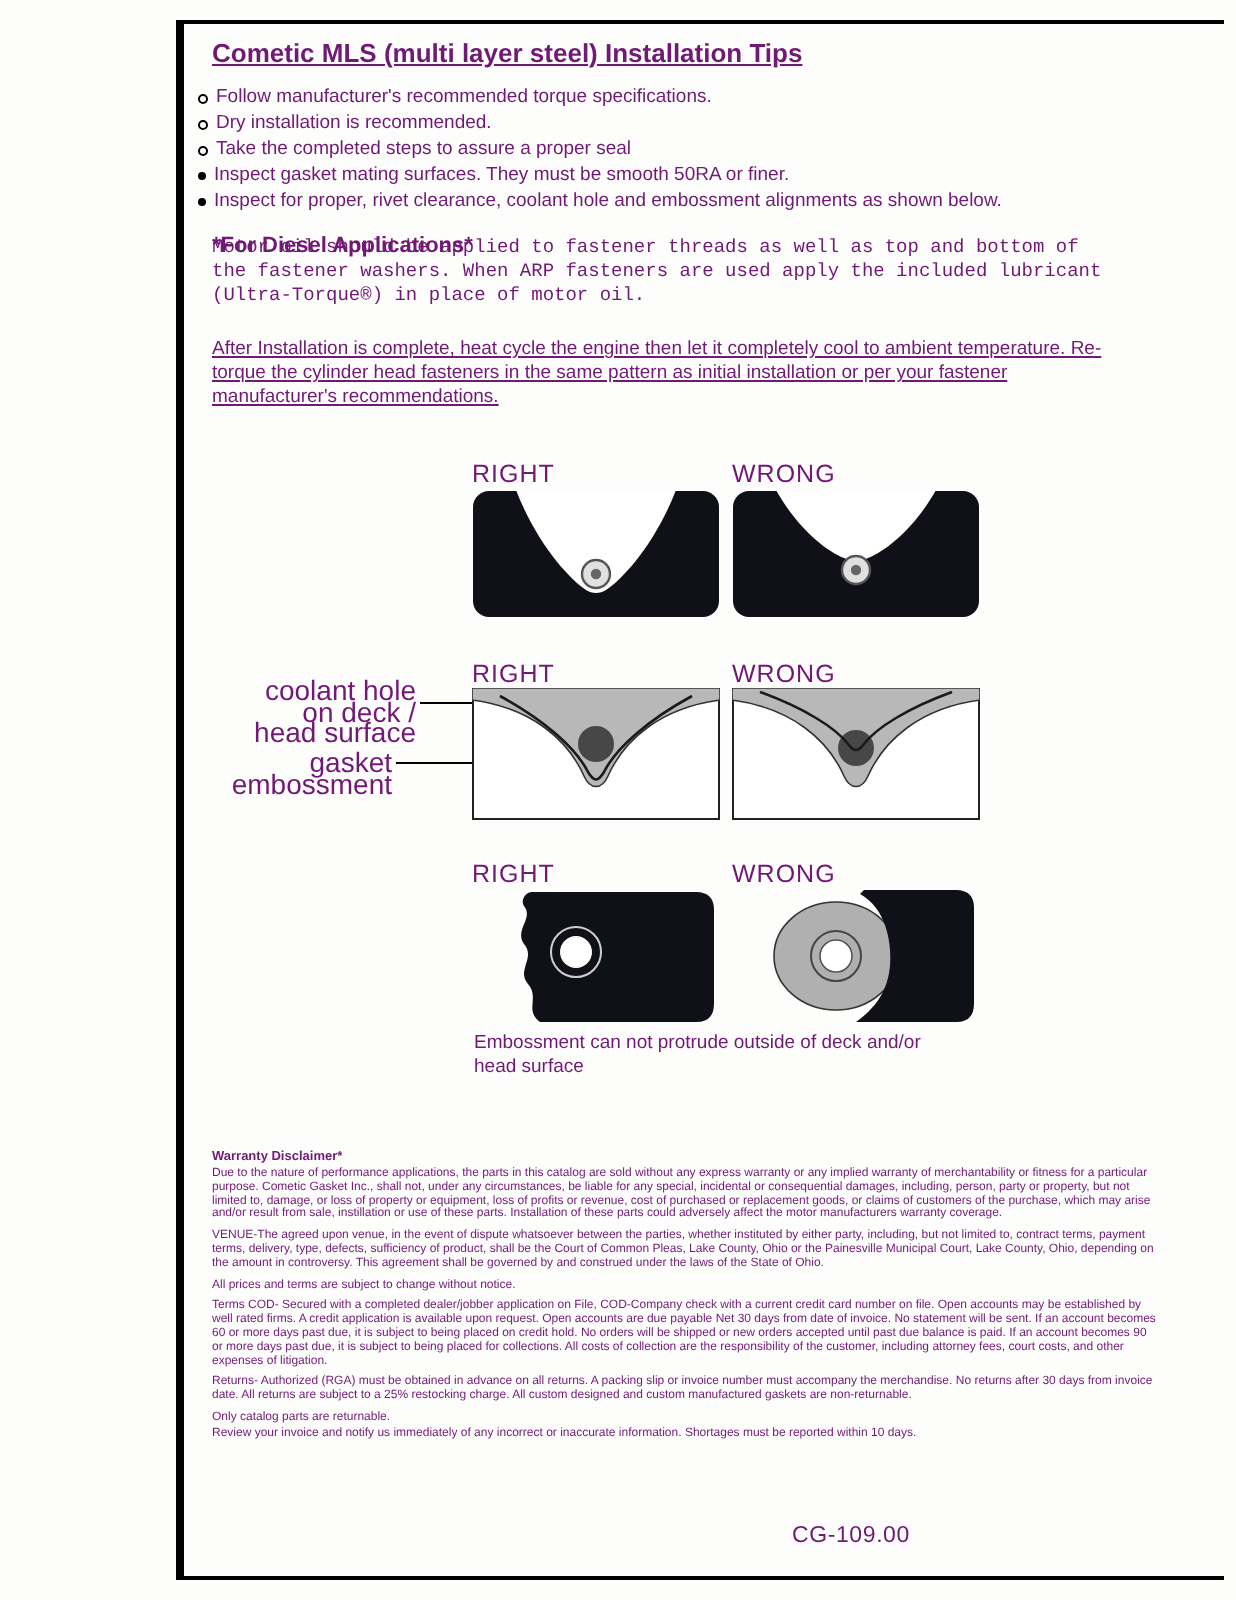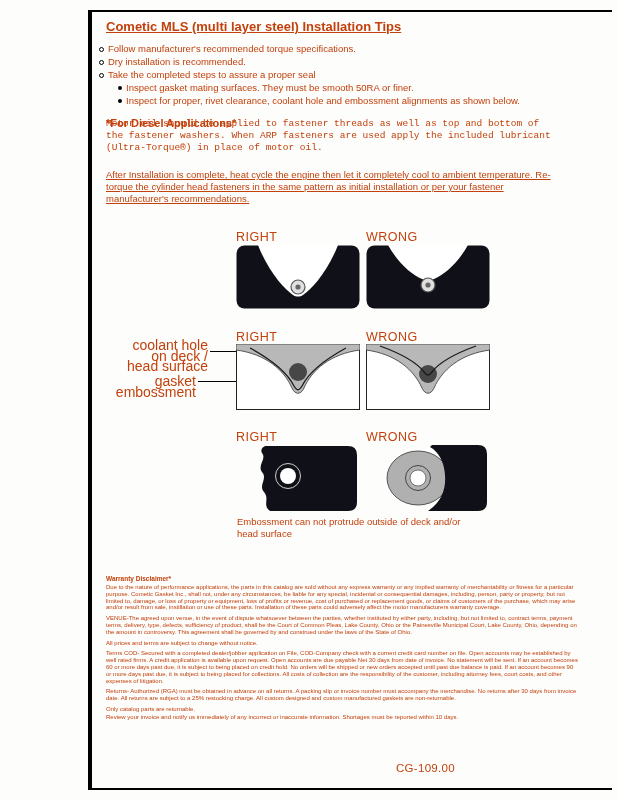--- a/index.html
+++ b/index.html
@@ -1,21 +1,21 @@
 <!DOCTYPE html>
 <html><head>
 <meta charset="utf-8">
 <style>
   html,body{margin:0;padding:0;background:#fff;}
-  .sheet{position:relative;width:618px;height:800px;background:#fdfdfc;font-family:"Liberation Sans",sans-serif;color:#c2410c;overflow:hidden;}
+  .sheet{position:relative;width:618px;height:800px;background:#fdfdfc;font-family:"Liberation Sans",sans-serif;color:#701a75;overflow:hidden;}
   .frame{position:absolute;left:88px;top:10px;width:524px;height:780px;border-top:2px solid #000;border-left:4px solid #000;border-bottom:2px solid #000;box-sizing:border-box;}
   .title{position:absolute;left:106px;top:19px;font-size:13px;font-weight:bold;text-decoration:underline;}
   .tips{position:absolute;left:99px;top:44px;font-size:9.5px;line-height:10px;text-align:center;}
   .tip-row{display:flex;align-items:flex-start;margin-bottom:3px;}
-  .tip-row.sub{margin-left:19px;}
+  .tip-row.sub{}
   .b-open{flex:none;width:3px;height:3px;border:1px solid #000;border-radius:50%;margin:3px 4px 0 0;}
   .b-fill{flex:none;width:4px;height:4px;background:#000;border-radius:50%;margin:3px 4px 0 0;}
   .diesel-h{position:absolute;left:106px;top:117px;font-size:11px;font-weight:bold;}
   .para{position:absolute;left:106px;font-size:9.5px;line-height:12px;}
   .para1{top:118px;width:456px;font-family:Liberation Mono, monospace;}
   .para2{top:169px;width:452px;text-decoration:underline;}
   .note{position:absolute;left:106px;top:210px;font-size:9.5px;}
   .dg-h{position:absolute;width:124px;text-align:left;font-size:12.5px;letter-spacing:.5px;}
   .dg{position:absolute;width:124px;line-height:0;}
   .cap{position:absolute;font-size:9.5px;line-height:12px;}

